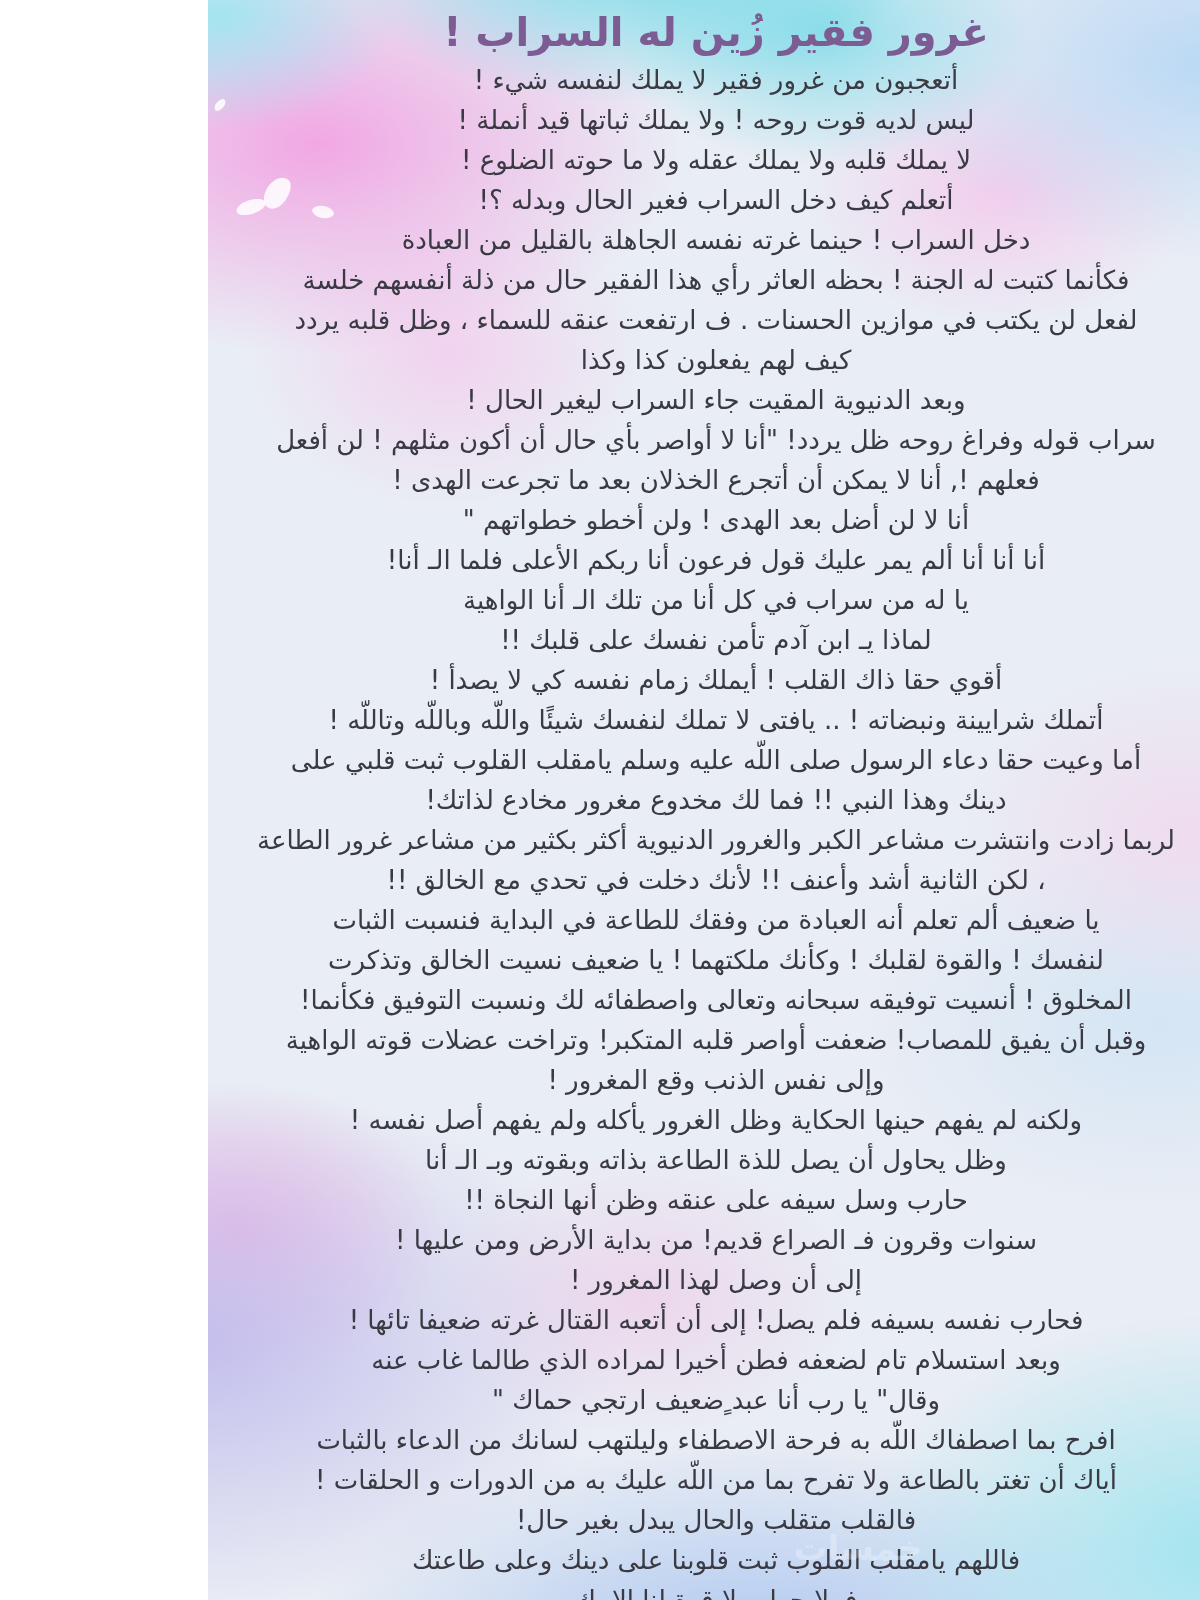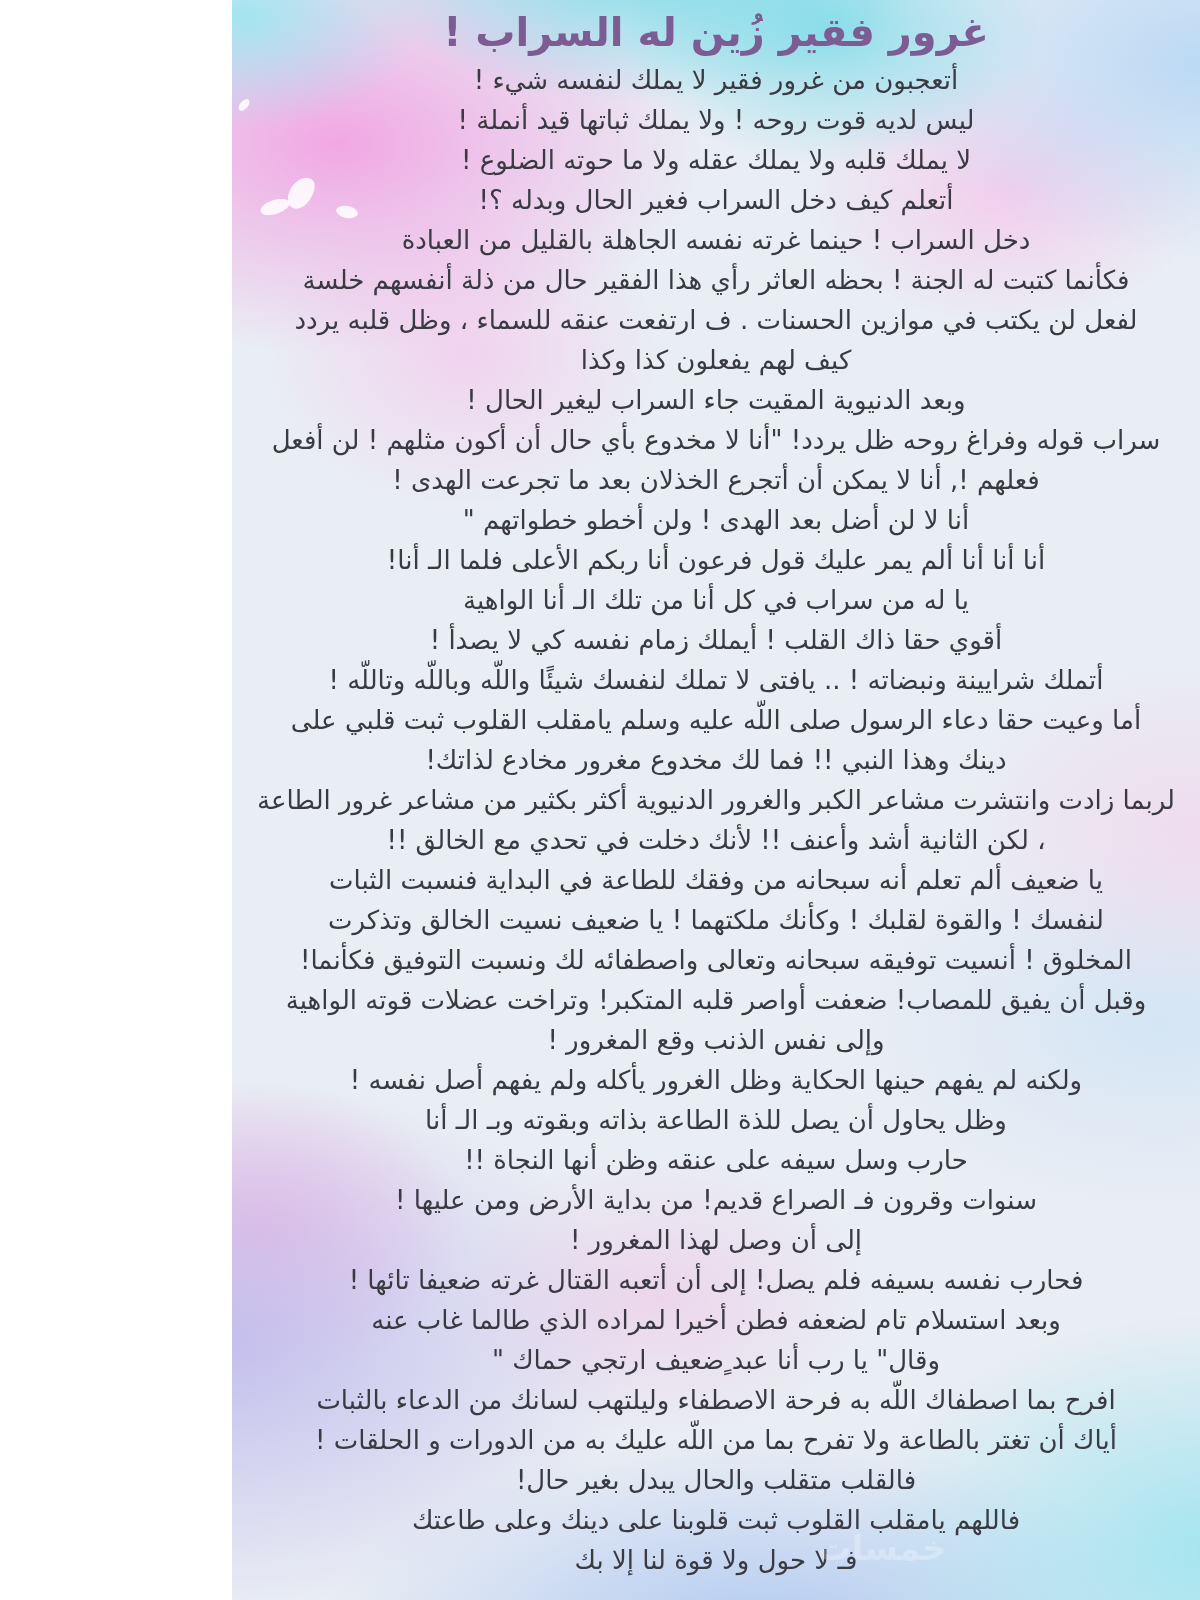--- a/index.html
+++ b/index.html
@@ -18,20 +18,21 @@
       radial-gradient(ellipse 480px 280px at 101% 4%, rgba(178,213,244,.85), rgba(178,213,244,0) 70%),
       radial-gradient(ellipse 280px 190px at 80% 12%, rgba(248,192,234,.7), rgba(248,192,234,0) 70%),
       radial-gradient(ellipse 330px 240px at 99% 52%, rgba(244,205,233,.55), rgba(244,205,233,0) 70%),
       radial-gradient(ellipse 420px 260px at 96% 64%, rgba(198,224,245,.6), rgba(198,224,245,0) 70%),
       radial-gradient(ellipse 300px 200px at 44% 81%, rgba(240,185,225,.45), rgba(240,185,225,0) 70%),
       radial-gradient(ellipse 620px 380px at -2% 84%, rgba(193,188,236,.95), rgba(193,188,236,0) 70%),
       radial-gradient(ellipse 300px 210px at 3% 77%, rgba(243,173,222,.75), rgba(243,173,222,0) 70%),
       radial-gradient(ellipse 520px 340px at 102% 97%, rgba(158,228,239,.95), rgba(158,228,239,0) 70%),
       radial-gradient(ellipse 640px 300px at 55% 103%, rgba(168,196,240,.9), rgba(168,196,240,0) 70%),
       #e9edf4;
+    padding-left: 24px;
   }
   .title{
     margin:0;padding-top:6px;height:52px;line-height:52px;
     text-align:center;font-size:40px;font-weight:bold;white-space:nowrap;
   }
   .lines{padding-top:2px;}
   .line{
     height:40px;line-height:40px;text-align:center;white-space:nowrap;
     font-size:26px;font-weight:normal;
   }
@@ -60,32 +61,33 @@
   <div class="lines" id="lines">
       <div class="line" style="color: rgb(58, 58, 67);">أتعجبون من غرور فقير لا يملك لنفسه شيء !</div>
       <div class="line" style="color: rgb(58, 58, 67);">ليس لديه قوت روحه ! ولا يملك ثباتها قيد أنملة !</div>
       <div class="line" style="color: rgb(58, 58, 67);">لا يملك قلبه ولا يملك عقله ولا ما حوته الضلوع !</div>
       <div class="line" style="color: rgb(58, 58, 67);">أتعلم كيف دخل السراب  فغير الحال وبدله ؟!</div>
       <div class="line" style="color: rgb(58, 58, 67);">دخل السراب ! حينما غرته نفسه الجاهلة  بالقليل من العبادة</div>
       <div class="line" style="color: rgb(58, 58, 67);">فكأنما كتبت له الجنة !  بحظه العاثر رأي هذا الفقير حال من ذلة أنفسهم خلسة</div>
       <div class="line" style="color: rgb(58, 58, 67);">لفعل لن يكتب في موازين الحسنات .  ف ارتفعت عنقه للسماء ، وظل قلبه يردد</div>
       <div class="line" style="color: rgb(58, 58, 67);">كيف لهم يفعلون كذا وكذا</div>
       <div class="line" style="color: rgb(58, 58, 67);">وبعد الدنيوية المقيت جاء السراب ليغير الحال !</div>
-      <div class="line" style="color: rgb(58, 58, 67);">سراب قوله وفراغ روحه ظل يردد! "أنا  لا مخدوع بأي حال أن أكون مثلهم !  لن أفعل</div>
+      <div class="line" style="color: rgb(58, 58, 67);">سراب قوله وفراغ روحه ظل يردد! "أنا  لا أواصر بأي حال أن أكون مثلهم !  لن أفعل</div>
       <div class="line" style="color: rgb(58, 58, 67);">فعلهم !, أنا لا يمكن أن أتجرع الخذلان بعد ما تجرعت الهدى !</div>
       <div class="line" style="color: rgb(58, 58, 67);">أنا لا لن أضل بعد الهدى ! ولن أخطو خطواتهم "</div>
       <div class="line" style="color: rgb(58, 58, 67);">أنا أنا أنا  ألم يمر عليك قول فرعون أنا ربكم الأعلى فلما الـ أنا!</div>
       <div class="line" style="color: rgb(58, 58, 67);">يا له من سراب في كل أنا من تلك الـ  أنا الواهية</div>
+      <div class="line" style="color: rgb(58, 58, 67);">لماذا يـ ابن آدم تأمن نفسك على قلبك !!</div>
       <div class="line" style="color: rgb(58, 58, 67);">أقوي حقا ذاك القلب ! أيملك زمام نفسه كي لا يصدأ !</div>
       <div class="line" style="color: rgb(58, 58, 67);">أتملك شرايينة ونبضاته ! .. يافتى لا تملك لنفسك شيئًا واللّه وباللّه وتاللّه !</div>
       <div class="line" style="color: rgb(58, 58, 67);">أما وعيت حقا دعاء الرسول صلى اللّه عليه وسلم يامقلب القلوب ثبت قلبي على</div>
       <div class="line" style="color: rgb(58, 58, 67);">دينك وهذا النبي !!  فما لك   مخدوع   مغرور مخادع لذاتك!</div>
       <div class="line" style="color: rgb(58, 58, 67);">لربما زادت وانتشرت مشاعر الكبر والغرور الدنيوية أكثر بكثير من مشاعر غرور الطاعة</div>
       <div class="line" style="color: rgb(58, 58, 67);">، لكن الثانية أشد وأعنف !! لأنك دخلت في تحدي مع الخالق !!</div>
-      <div class="line" style="color: rgb(58, 58, 67);">يا ضعيف  ألم تعلم أنه سبحانه من وفقك للطاعة في البداية فنسبت الثبات</div>
+      <div class="line" style="color: rgb(58, 58, 67);">يا ضعيف  ألم تعلم أنه العبادة من وفقك للطاعة في البداية فنسبت الثبات</div>
       <div class="line" style="color: rgb(58, 58, 67);">لنفسك ! والقوة لقلبك ! وكأنك ملكتهما ! يا ضعيف نسيت الخالق وتذكرت</div>
       <div class="line" style="color: rgb(58, 58, 67);">المخلوق !  أنسيت توفيقه سبحانه وتعالى واصطفائه  لك ونسبت التوفيق فكأنما!</div>
       <div class="line" style="color: rgb(58, 58, 67);">وقبل أن يفيق للمصاب!  ضعفت أواصر قلبه المتكبر! وتراخت عضلات قوته الواهية</div>
       <div class="line" style="color: rgb(58, 58, 67);">وإلى نفس الذنب وقع المغرور !</div>
       <div class="line" style="color: rgb(58, 58, 67);">ولكنه لم يفهم  حينها الحكاية وظل الغرور يأكله  ولم يفهم أصل نفسه !</div>
       <div class="line" style="color: rgb(58, 58, 67);">وظل يحاول أن يصل للذة الطاعة بذاته وبقوته  وبـ الـ أنا</div>
       <div class="line" style="color: rgb(58, 58, 67);">حارب وسل سيفه على عنقه وظن أنها النجاة !!</div>
       <div class="line" style="color: rgb(58, 58, 67);">سنوات وقرون  فـ الصراع قديم! من بداية الأرض ومن عليها !</div>
       <div class="line" style="color: rgb(58, 58, 67);">إلى أن وصل لهذا المغرور !</div>
       <div class="line" style="color: rgb(58, 58, 67);">فحارب نفسه بسيفه فلم يصل! إلى أن أتعبه القتال غرته ضعيفا تائها !</div>

